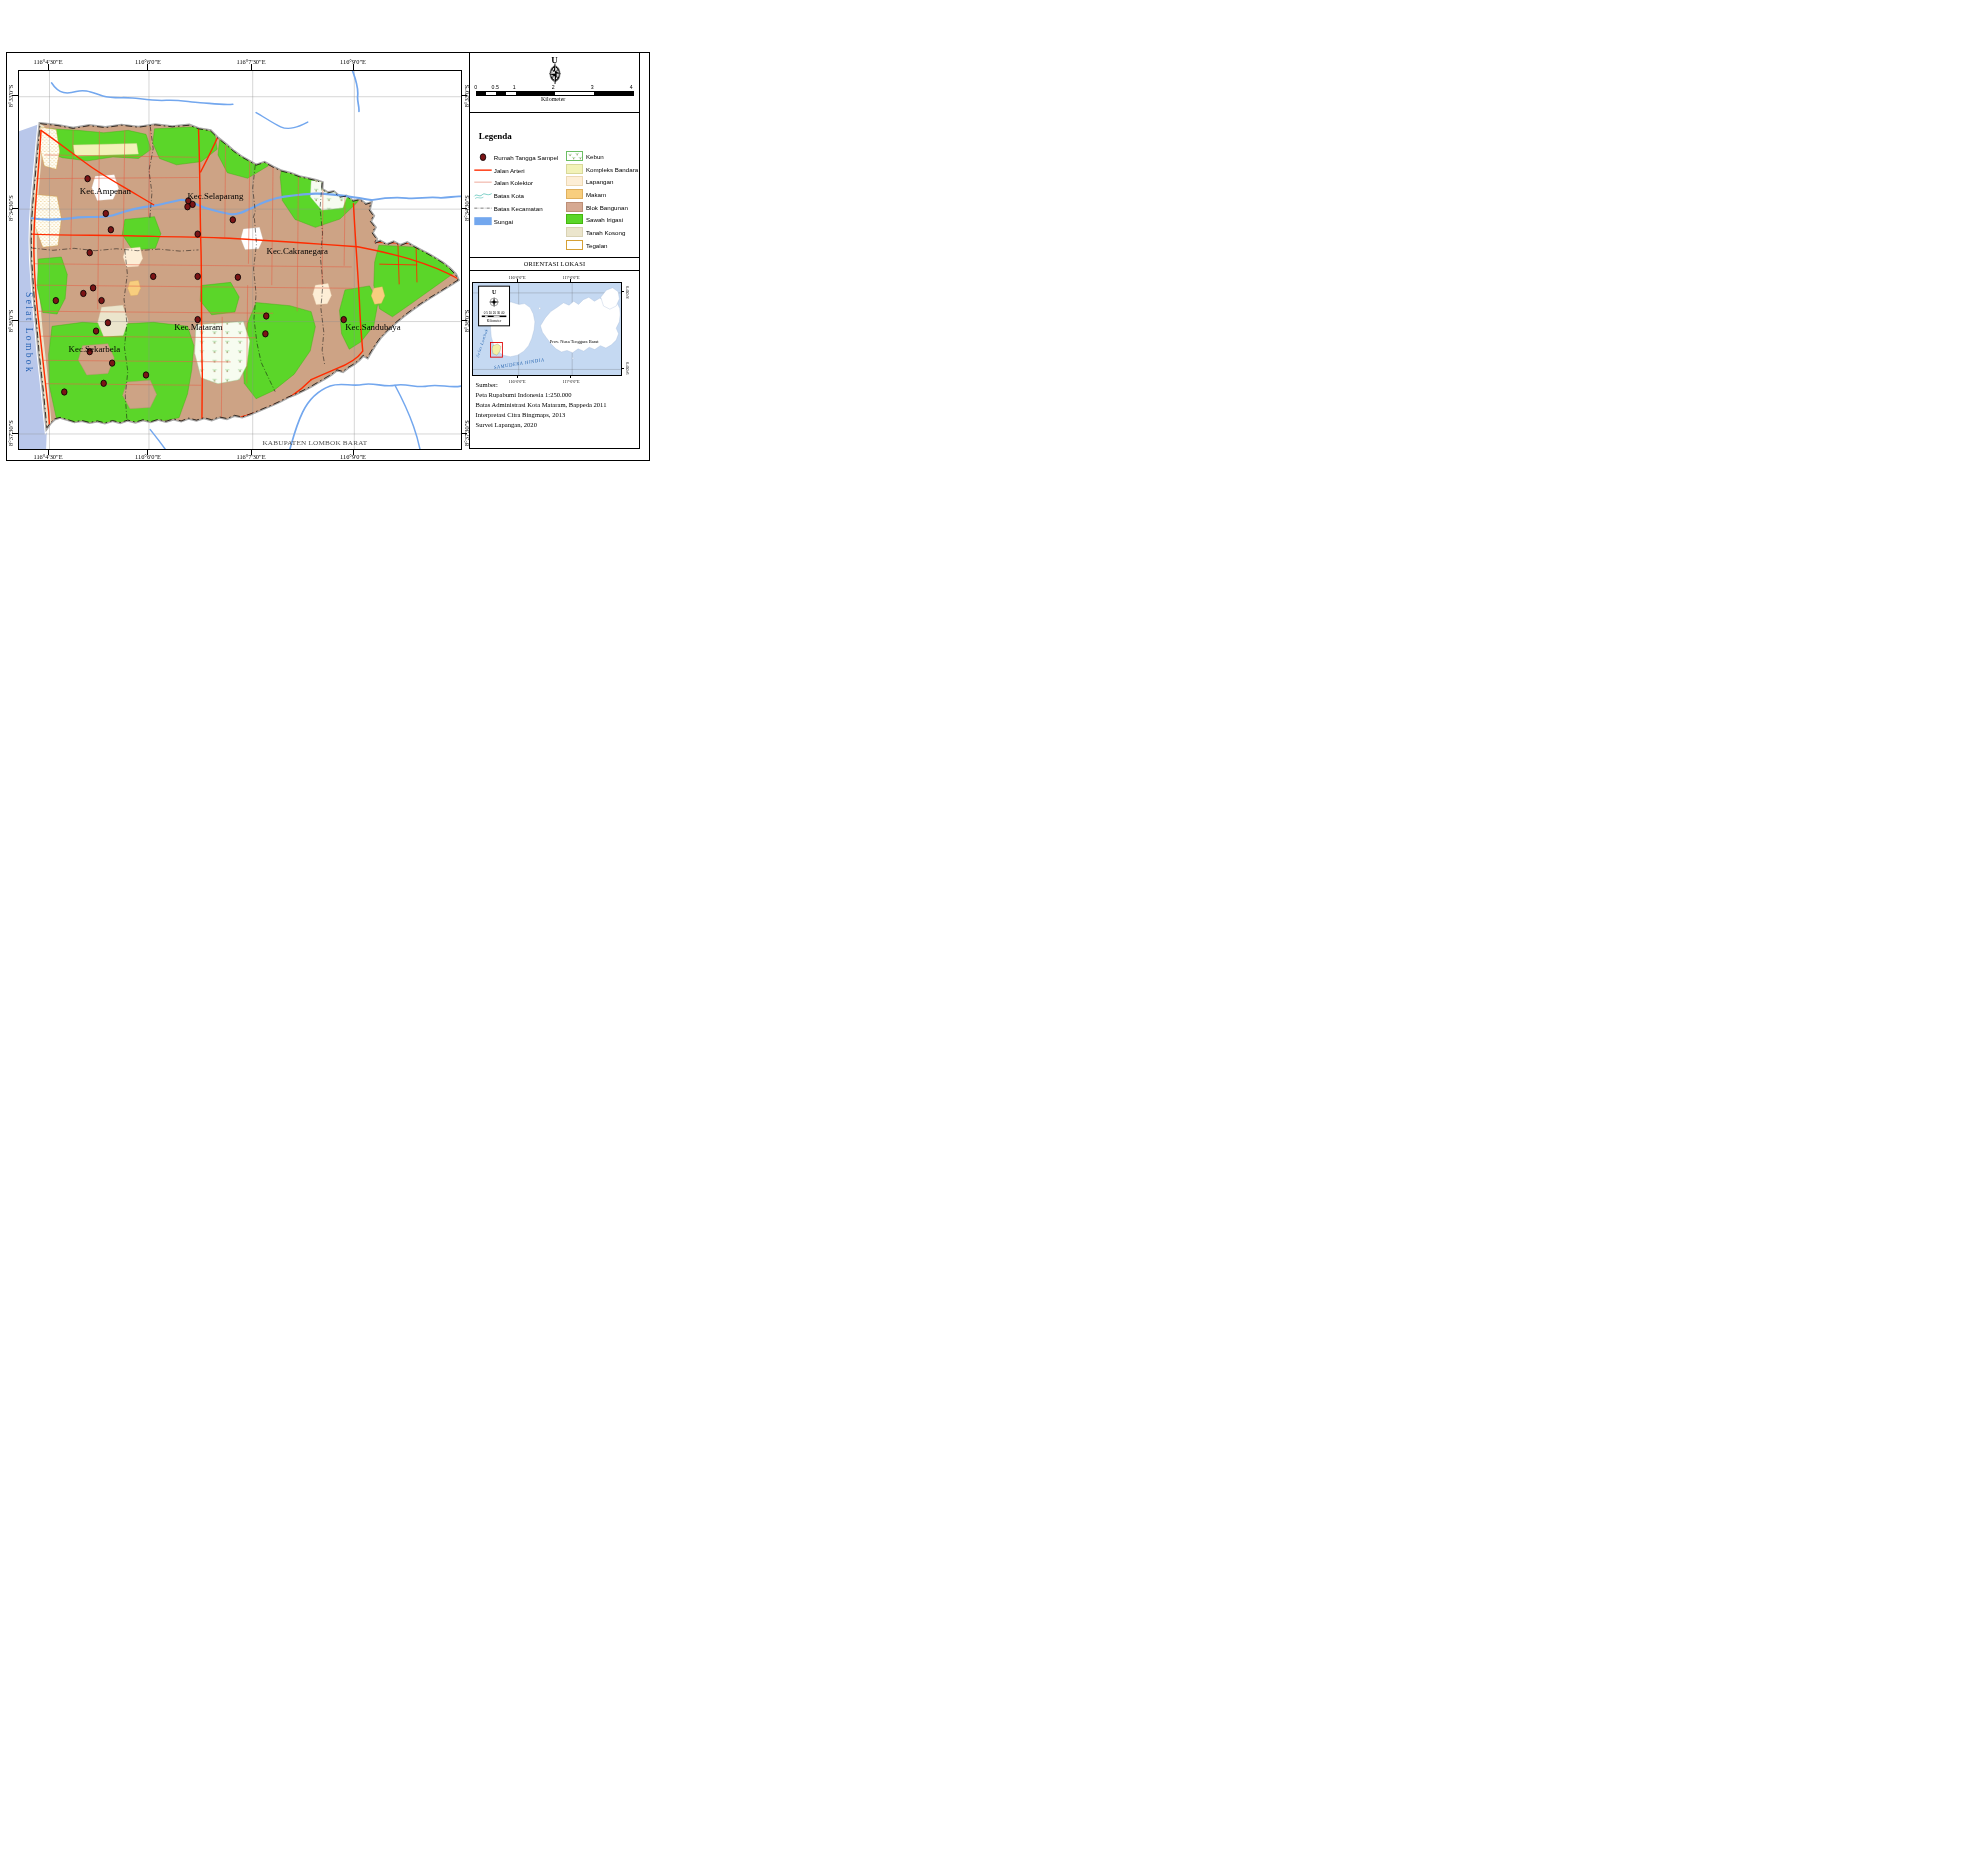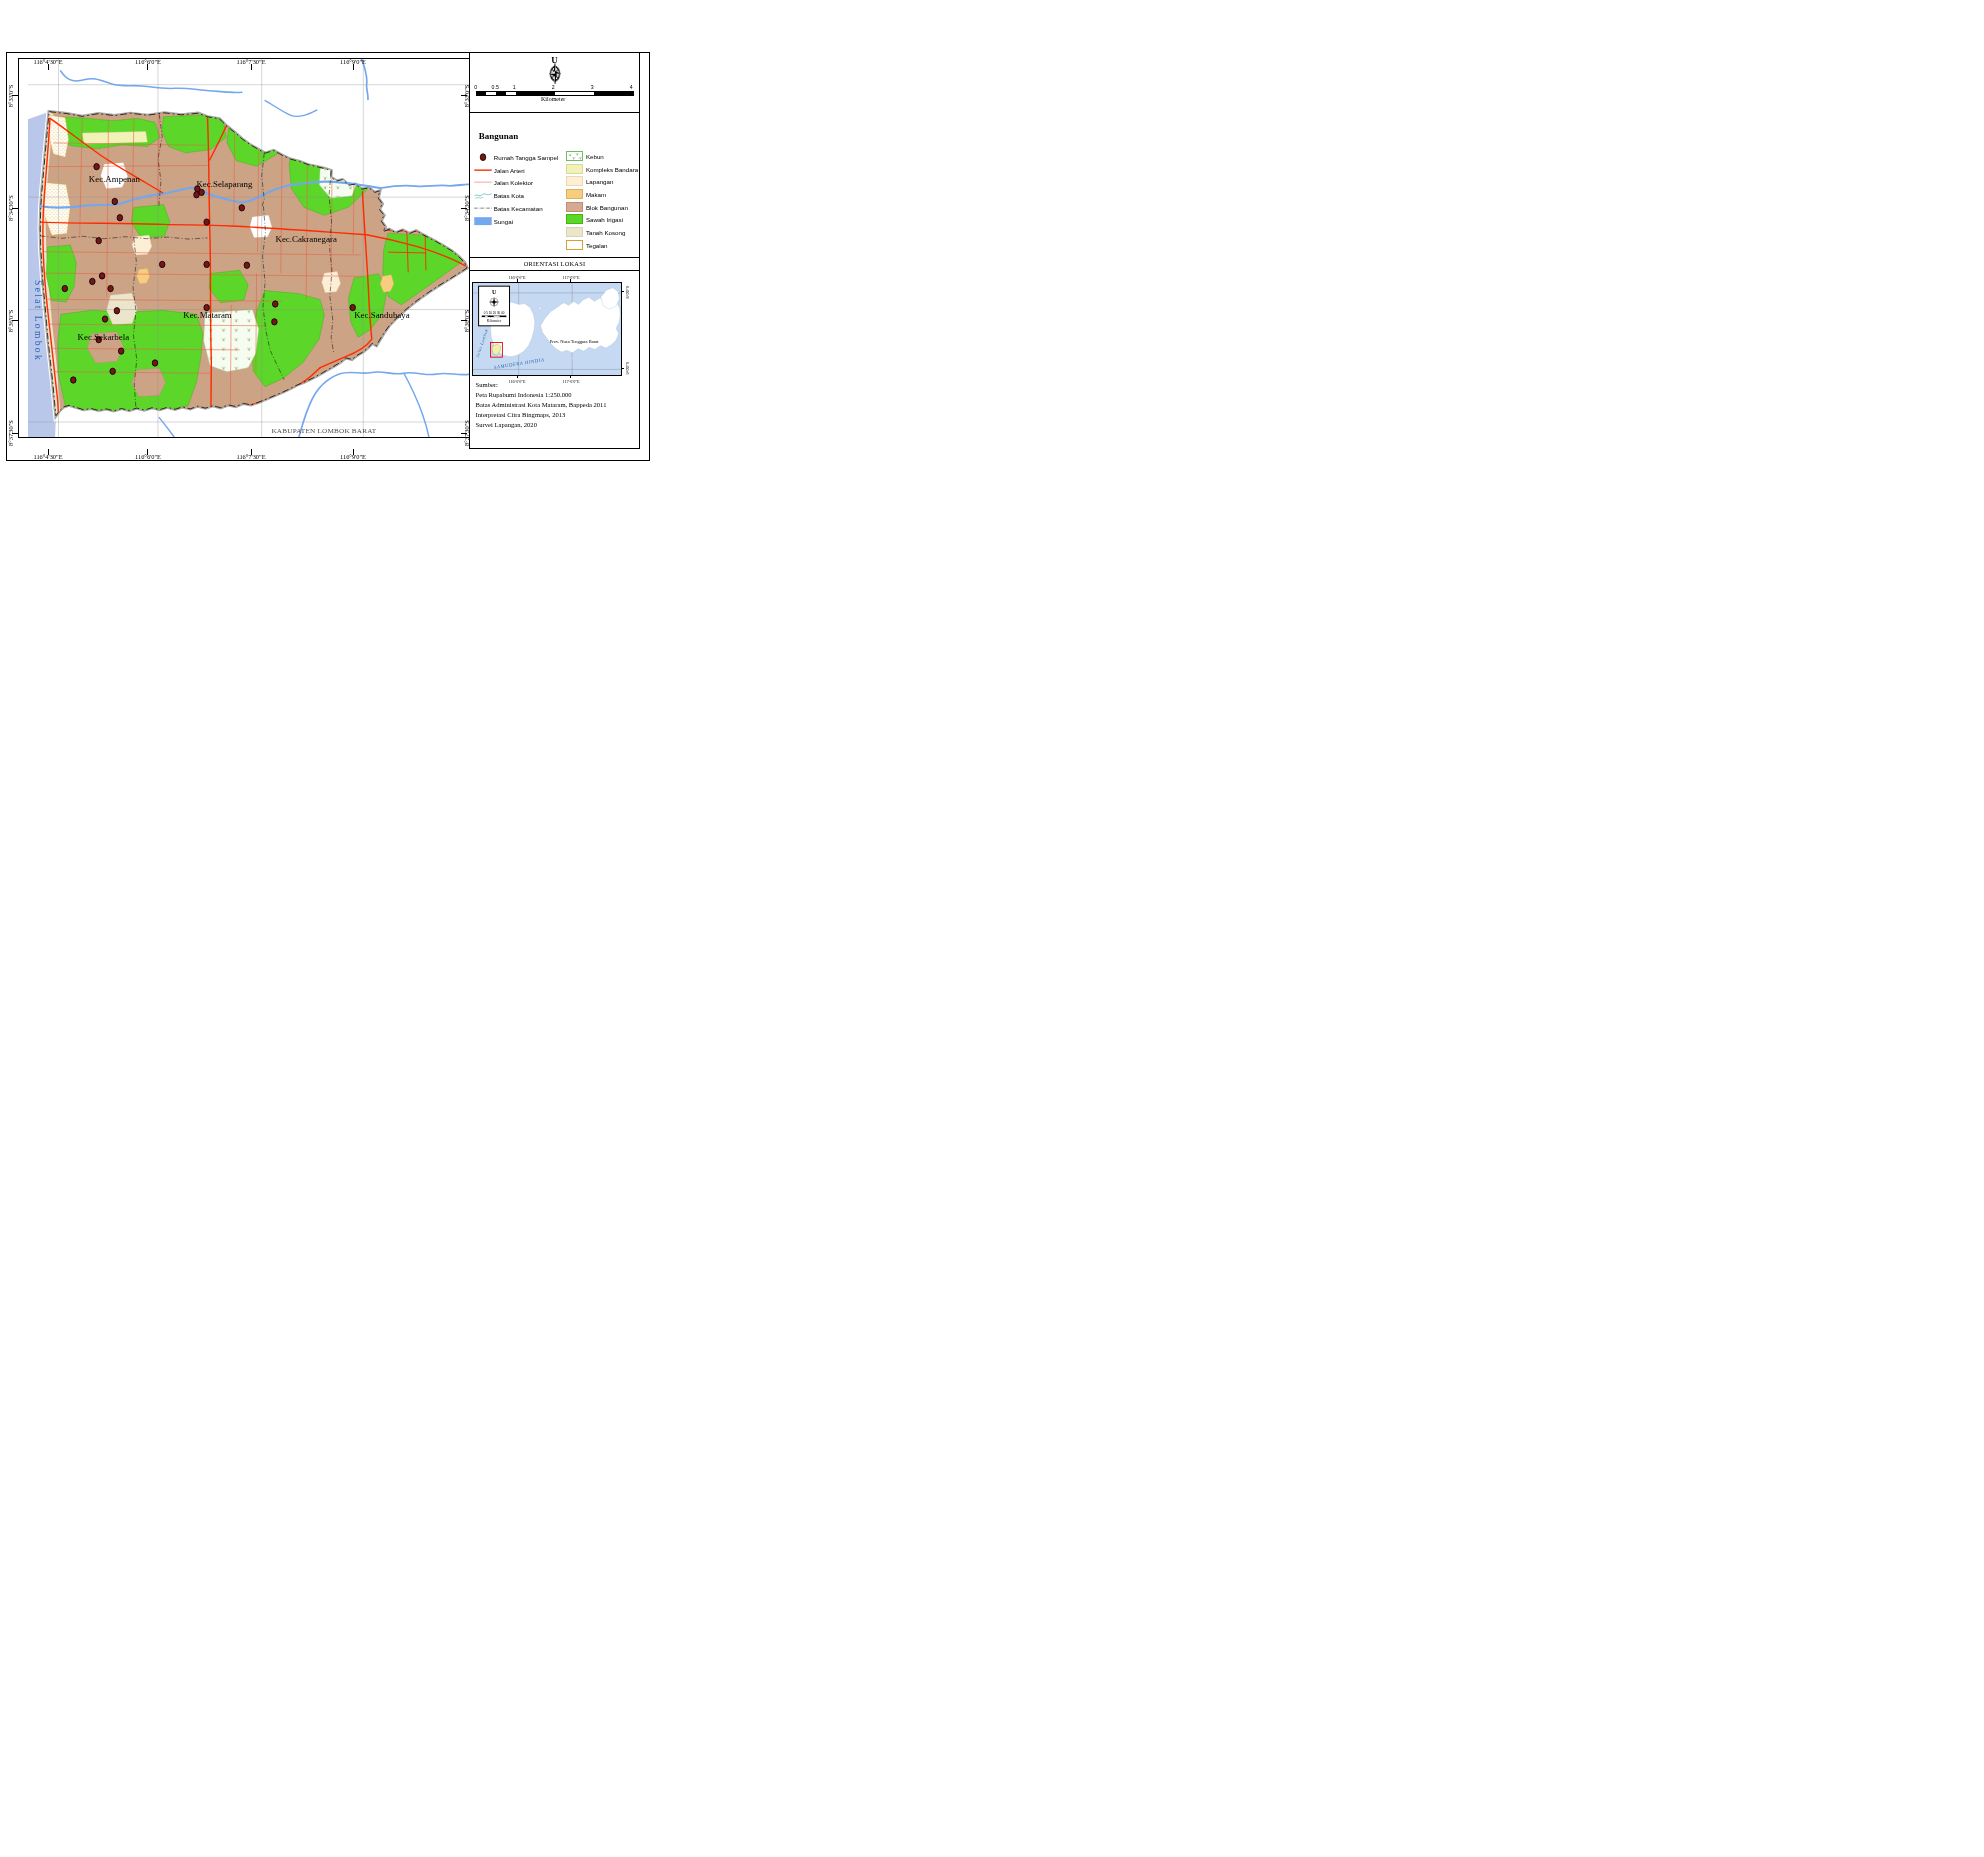--- a/index.html
+++ b/index.html
@@ -1,22 +1,22 @@
 <!DOCTYPE html>
 <html style="--sea: #B9C7EA; --inset-sea: #C5D9F2; --blok: #CDA385; --blok-border: #B9906F; --sawah: #5BD629; --sawah-border: #3FAE0E; --river: #73A7EE; --road-arteri: #FF2B00; --road-kolektor: #E2654A; --boundary-gray: #A9A9A9; --grid: #8F8F8F; --kebun-border: #6CBE63; --kebun-trunk: #8B5A2B; --bandara: #F2F2B8; --lapangan: #FDEED6; --makam: #F8CE7E; --tanah: #EBE5CC; --tegalan-dot: #DDA43C; --tegalan-border: #D5A035; --point: #7B1416; --batas-kota: #35B5A8; --inset-label-blue: #2463AE;font-size:6.4px"><head>
 <meta charset="utf-8">
 <style>
   html,body{margin:0;padding:0;background:#fff;}
   .page{position:relative;width:656px;height:464px;background:#fff;overflow:hidden;
         font-family:"Liberation Serif","DejaVu Serif",serif;}
   .outer-border{position:absolute;left:6px;top:52px;width:644px;height:409px;
         border:1px solid #000;box-sizing:border-box;}
   
-  .map-frame{position:absolute;left:17.5px;top:58px;width:442px;height:378px;
-        border:1.2px solid #000;box-sizing:content-box;background:#fff;padding-left:9px;}
+  .map-frame{position:absolute;left:17.5px;top:70px;width:442px;height:378px;
+        border:1.2px solid #000;box-sizing:content-box;background:#fff;}
   .map-frame svg{display:block;width:442px;height:378px;}
   .coord-label{position:absolute;font-size:6.4px;color:#000;white-space:nowrap;
         transform:translate(-50%,-50%);}
   .coord-label.vert-l{transform:translate(-50%,-50%) rotate(-90deg);}
   .coord-label.vert-r{transform:translate(-50%,-50%) rotate(-90deg);}
   .tick{position:absolute;background:#000;}
   
   .panel{position:absolute;left:469px;top:52px;width:171px;height:397px;
         border:1px solid #000;box-sizing:border-box;background:#fff;}
   .panel .divider{position:absolute;left:0;width:100%;height:0;border-top:0.8px solid #000;}
@@ -319,21 +319,21 @@
       <div class="sb-unit">Kilometer</div>
     <div class="sb-num" style="left: 2.4px;">0</div>
         <div class="sb-num" style="left: 22px;">0.5</div>
         <div class="sb-num" style="left: 41px;">1</div>
         <div class="sb-num" style="left: 80px;">2</div>
         <div class="sb-num" style="left: 119px;">3</div>
         <div class="sb-num" style="left: 158px;">4</div>
       </div>
     <div class="divider" style="top:59px"></div>
 
-    <div class="legend-title">Bangunan</div>
+    <div class="legend-title">Legenda</div>
     <div id="legend-left">
         <div class="leg-row" style="left: 3.2px; top: 98px; width: 89px;">
           <div class="leg-sym">
             <svg width="20" height="10.3" viewBox="0 0 50 26">
               <ellipse cx="25" cy="13" rx="7" ry="8.5" fill="#7B1416" stroke="#000" stroke-width="2"></ellipse>
             </svg>
           </div>
           <div class="leg-label">Rumah Tangga Sampel</div>
         </div>
         <div class="leg-row" style="left: 3.2px; top: 111px; width: 89px;">

